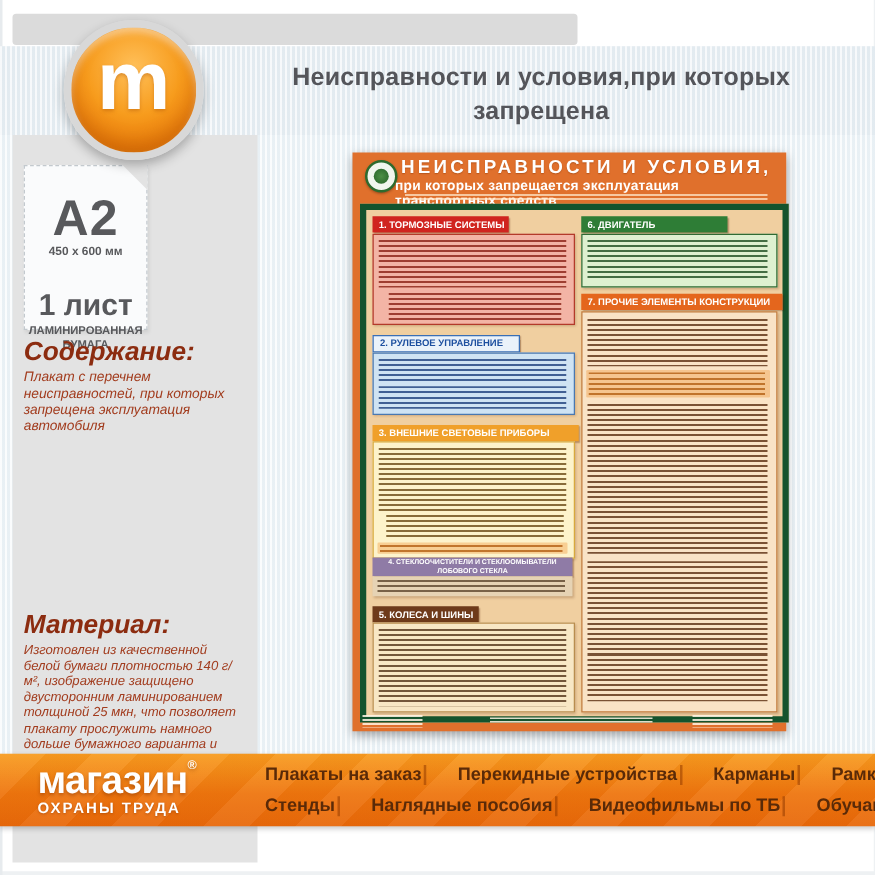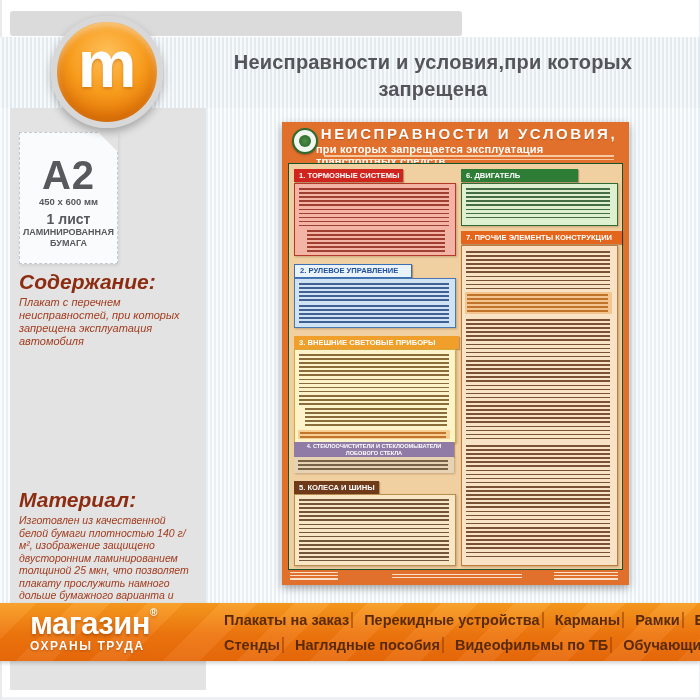--- a/index.html
+++ b/index.html
@@ -29,21 +29,21 @@
       background-image:repeating-linear-gradient(90deg,rgba(255,255,255,.6) 0 2px,rgba(222,233,239,.5) 2px 4px);}
 
   
   .sidebar{position:absolute;left:10px;top:108px;width:196px;height:582px;background:#e3e3e3;z-index:2;}
   .paper{position:absolute;left:9px;top:24px;width:97px;height:130px;background:#fafbfc;
       border:1px dashed #c3c9ce;box-shadow:1px 2px 3px rgba(0,0,0,.08);text-align:center;color:#58595c;}
   .paper .fold{position:absolute;right:-1px;top:-1px;width:0;height:0;
       border-top:20px solid #e3e3e3;border-left:20px solid transparent;}
   .paper .a2{margin-top:22px;font-size:40px;font-weight:bold;line-height:40px;letter-spacing:1px;}
   .paper .dims{font-size:9.5px;font-weight:bold;margin-top:1px;}
-  .paper .sheets{font-size:14px;font-weight:bold;margin-top:4px;}
+  .paper .sheets{font-size:24px;font-weight:bold;margin-top:24px;}
   .paper .ptype{font-size:9px;font-weight:bold;line-height:11px;white-space:pre-line;}
   .sb-heading{position:absolute;left:9px;font-style:italic;font-weight:bold;font-size:21px;color:#8c2c10;text-align:right;}
   .sb-text{position:absolute;left:9px;width:176px;font-style:italic;font-size:11px;line-height:13px;color:#a23c1e;}
   .sb-heading.content{top:162px;}
   .sb-text.content{top:188px;width:168px;}
   .sb-heading.material{top:380px;}
   .sb-text.material{top:406px;font-size:10.5px;line-height:12.5px;}
 
   
   .poster{position:absolute;left:282px;top:122px;width:347px;height:463px;background:#e0702c;
@@ -52,21 +52,21 @@
       background:#f1f6ee;border:2px solid #2e6b2e;box-shadow:0 1px 2px rgba(0,0,0,.3);}
   .p-emblem .dot{position:absolute;left:5px;top:5px;width:12px;height:12px;border-radius:50%;
       background:radial-gradient(circle,#4d8f45 0%,#2e6b2e 80%);}
   .p-title{position:absolute;left:34px;top:3px;width:306px;text-align:center;color:#ffffff;
       font-weight:bold;font-size:15px;letter-spacing:2.6px;text-shadow:0 1px 1px rgba(120,45,0,.4);}
   .p-sub{position:absolute;left:34px;top:21px;width:306px;text-align:left;color:#ffffff;
       font-weight:bold;font-size:11px;letter-spacing:.2px;}
   .p-fine{position:absolute;left:42px;top:33px;width:290px;height:6px;
       background-image:repeating-linear-gradient(to bottom,rgba(255,230,200,.75) 0 1.6px,transparent 1.6px 3.6px);}
   .p-panel{position:absolute;left:6px;top:41px;width:333px;height:405px;background:#f0cfa0;
-      border:1px solid #14532d;}
+      border:5px solid #14532d;}
   .col{position:absolute;top:0;height:405px;}
   .col-l{left:5px;width:162px;}
   .col-r{left:172px;width:158px;}
   .sec-h{position:absolute;color:#ffffff;font-weight:bold;font-size:7.6px;line-height:13px;
       padding-left:5px;box-shadow:1px 1px 1px rgba(80,30,0,.35);white-space:nowrap;overflow:hidden;}
   .sec-b{position:absolute;box-shadow:1px 1px 2px rgba(80,30,0,.25);}
   .fp{position:absolute;background-image:repeating-linear-gradient(to bottom,var(--lc) 0 1.6px,transparent 1.6px 4.1px);opacity:.8;}
   .hl{position:absolute;background:rgba(238,150,55,.38);border-radius:1px;}
 
   
@@ -91,23 +91,23 @@
   
   .footer-bar{position:absolute;left:0;top:603px;width:700px;height:58px;z-index:5;
       background:linear-gradient(#f89c20,#ee750e 55%,#e8680a);
       background-image:repeating-linear-gradient(135deg,rgba(255,255,255,.06) 0 26px,rgba(180,80,0,.07) 26px 52px),linear-gradient(#f89c20,#ee750e 55%,#e8680a);
       box-shadow:0 2px 4px rgba(0,0,0,.2);}
   .shop-logo{position:absolute;left:30px;top:5px;color:#ffffff;cursor:pointer;line-height:1;}
   .shop-logo .l1{font-weight:bold;font-size:31px;letter-spacing:-.5px;text-shadow:0 2px 3px rgba(120,45,0,.45);}
   .shop-logo .reg{font-size:10px;vertical-align:top;}
   .shop-logo .l2{font-weight:bold;font-size:12px;letter-spacing:1.6px;margin-top:1px;text-shadow:0 1px 2px rgba(120,45,0,.45);}
   .menu{position:absolute;left:212px;top:4px;width:482px;height:50px;display:flex;flex-direction:column;justify-content:space-around;}
-  .menu-row{display:flex;justify-content:space-between;align-items:center;margin-left:12px;}
+  .menu-row{display:flex;justify-content:space-between;align-items:center;}
   .menu-item{font-weight:bold;font-size:14.5px;color:#5a2a08;white-space:nowrap;cursor:pointer;}
-  .menu-item+.menu-item{border-left:2px solid rgba(150,60,0,.55);padding-left:11px;}
+  .menu-item+.menu-item{border-left:2px solid rgba(150,60,0,.55);padding-left:25px;}
   .menu-row .menu-item{padding-right:2px;}
 </style>
 </head>
 <body>
 
 <div class="page">
 
   <div class="band-top-gray"></div>
   <div class="title-band"></div>
   <div class="page-title">Неисправности и условия,при которых запрещена

